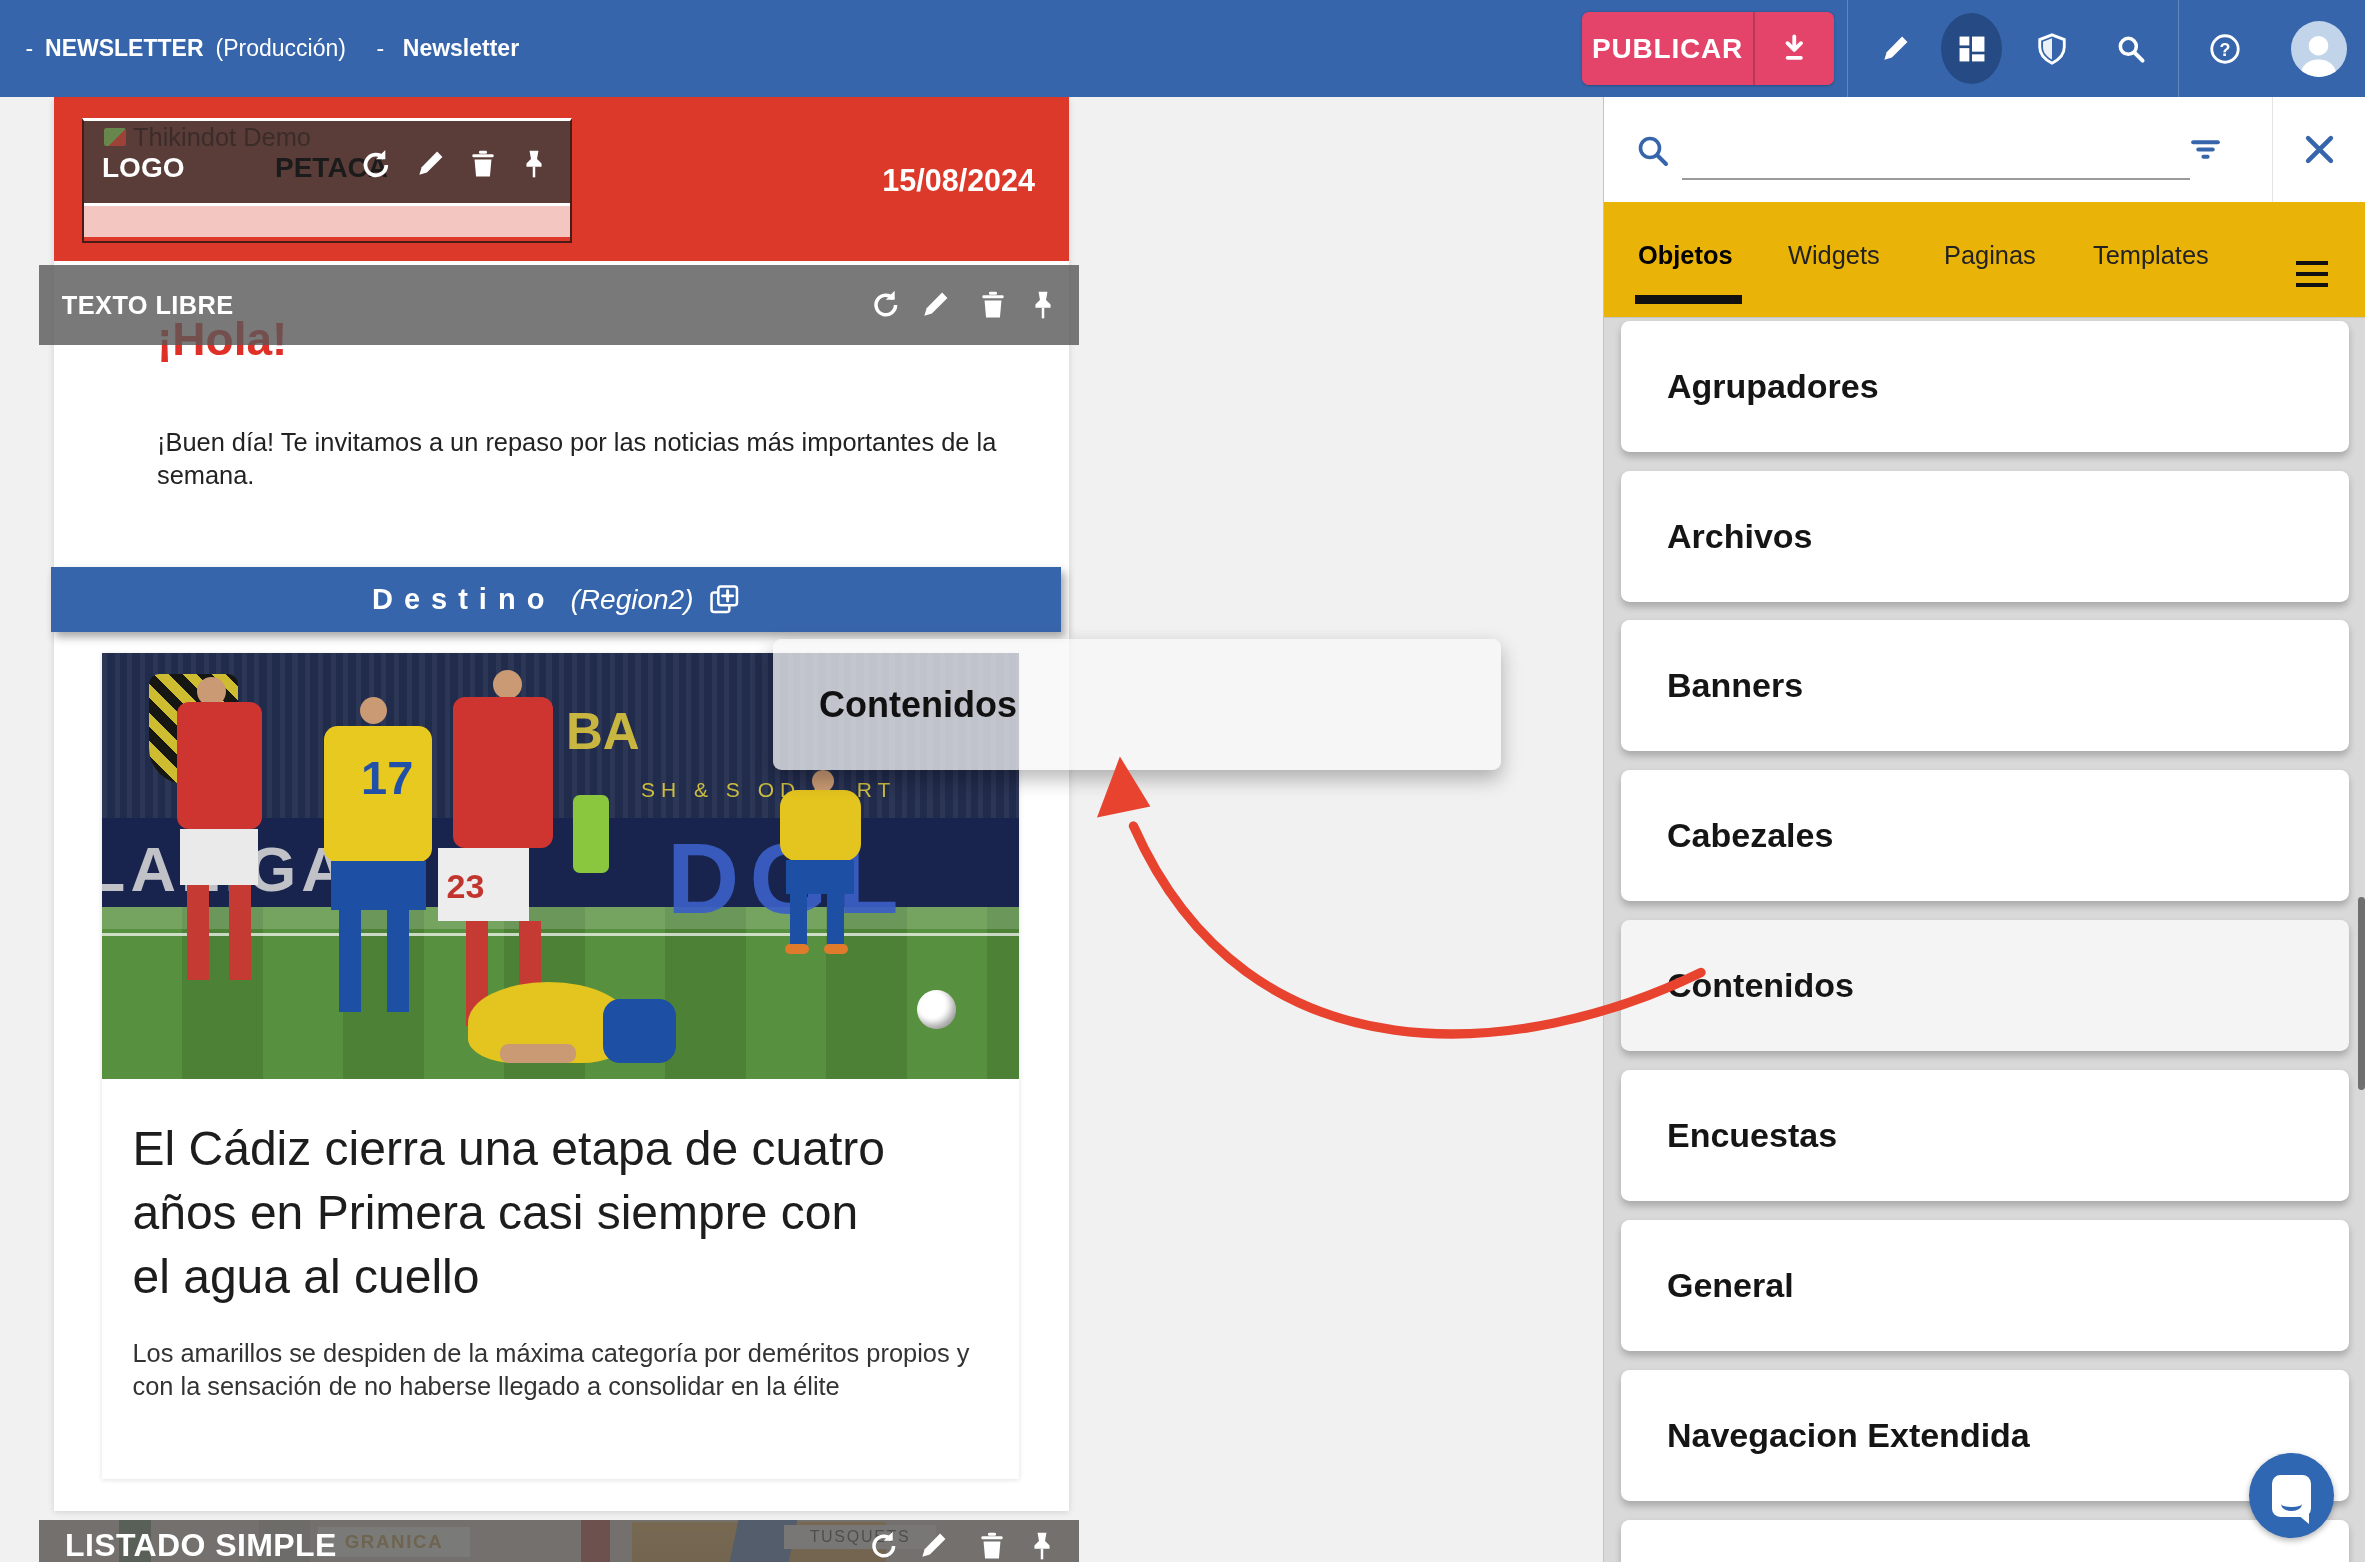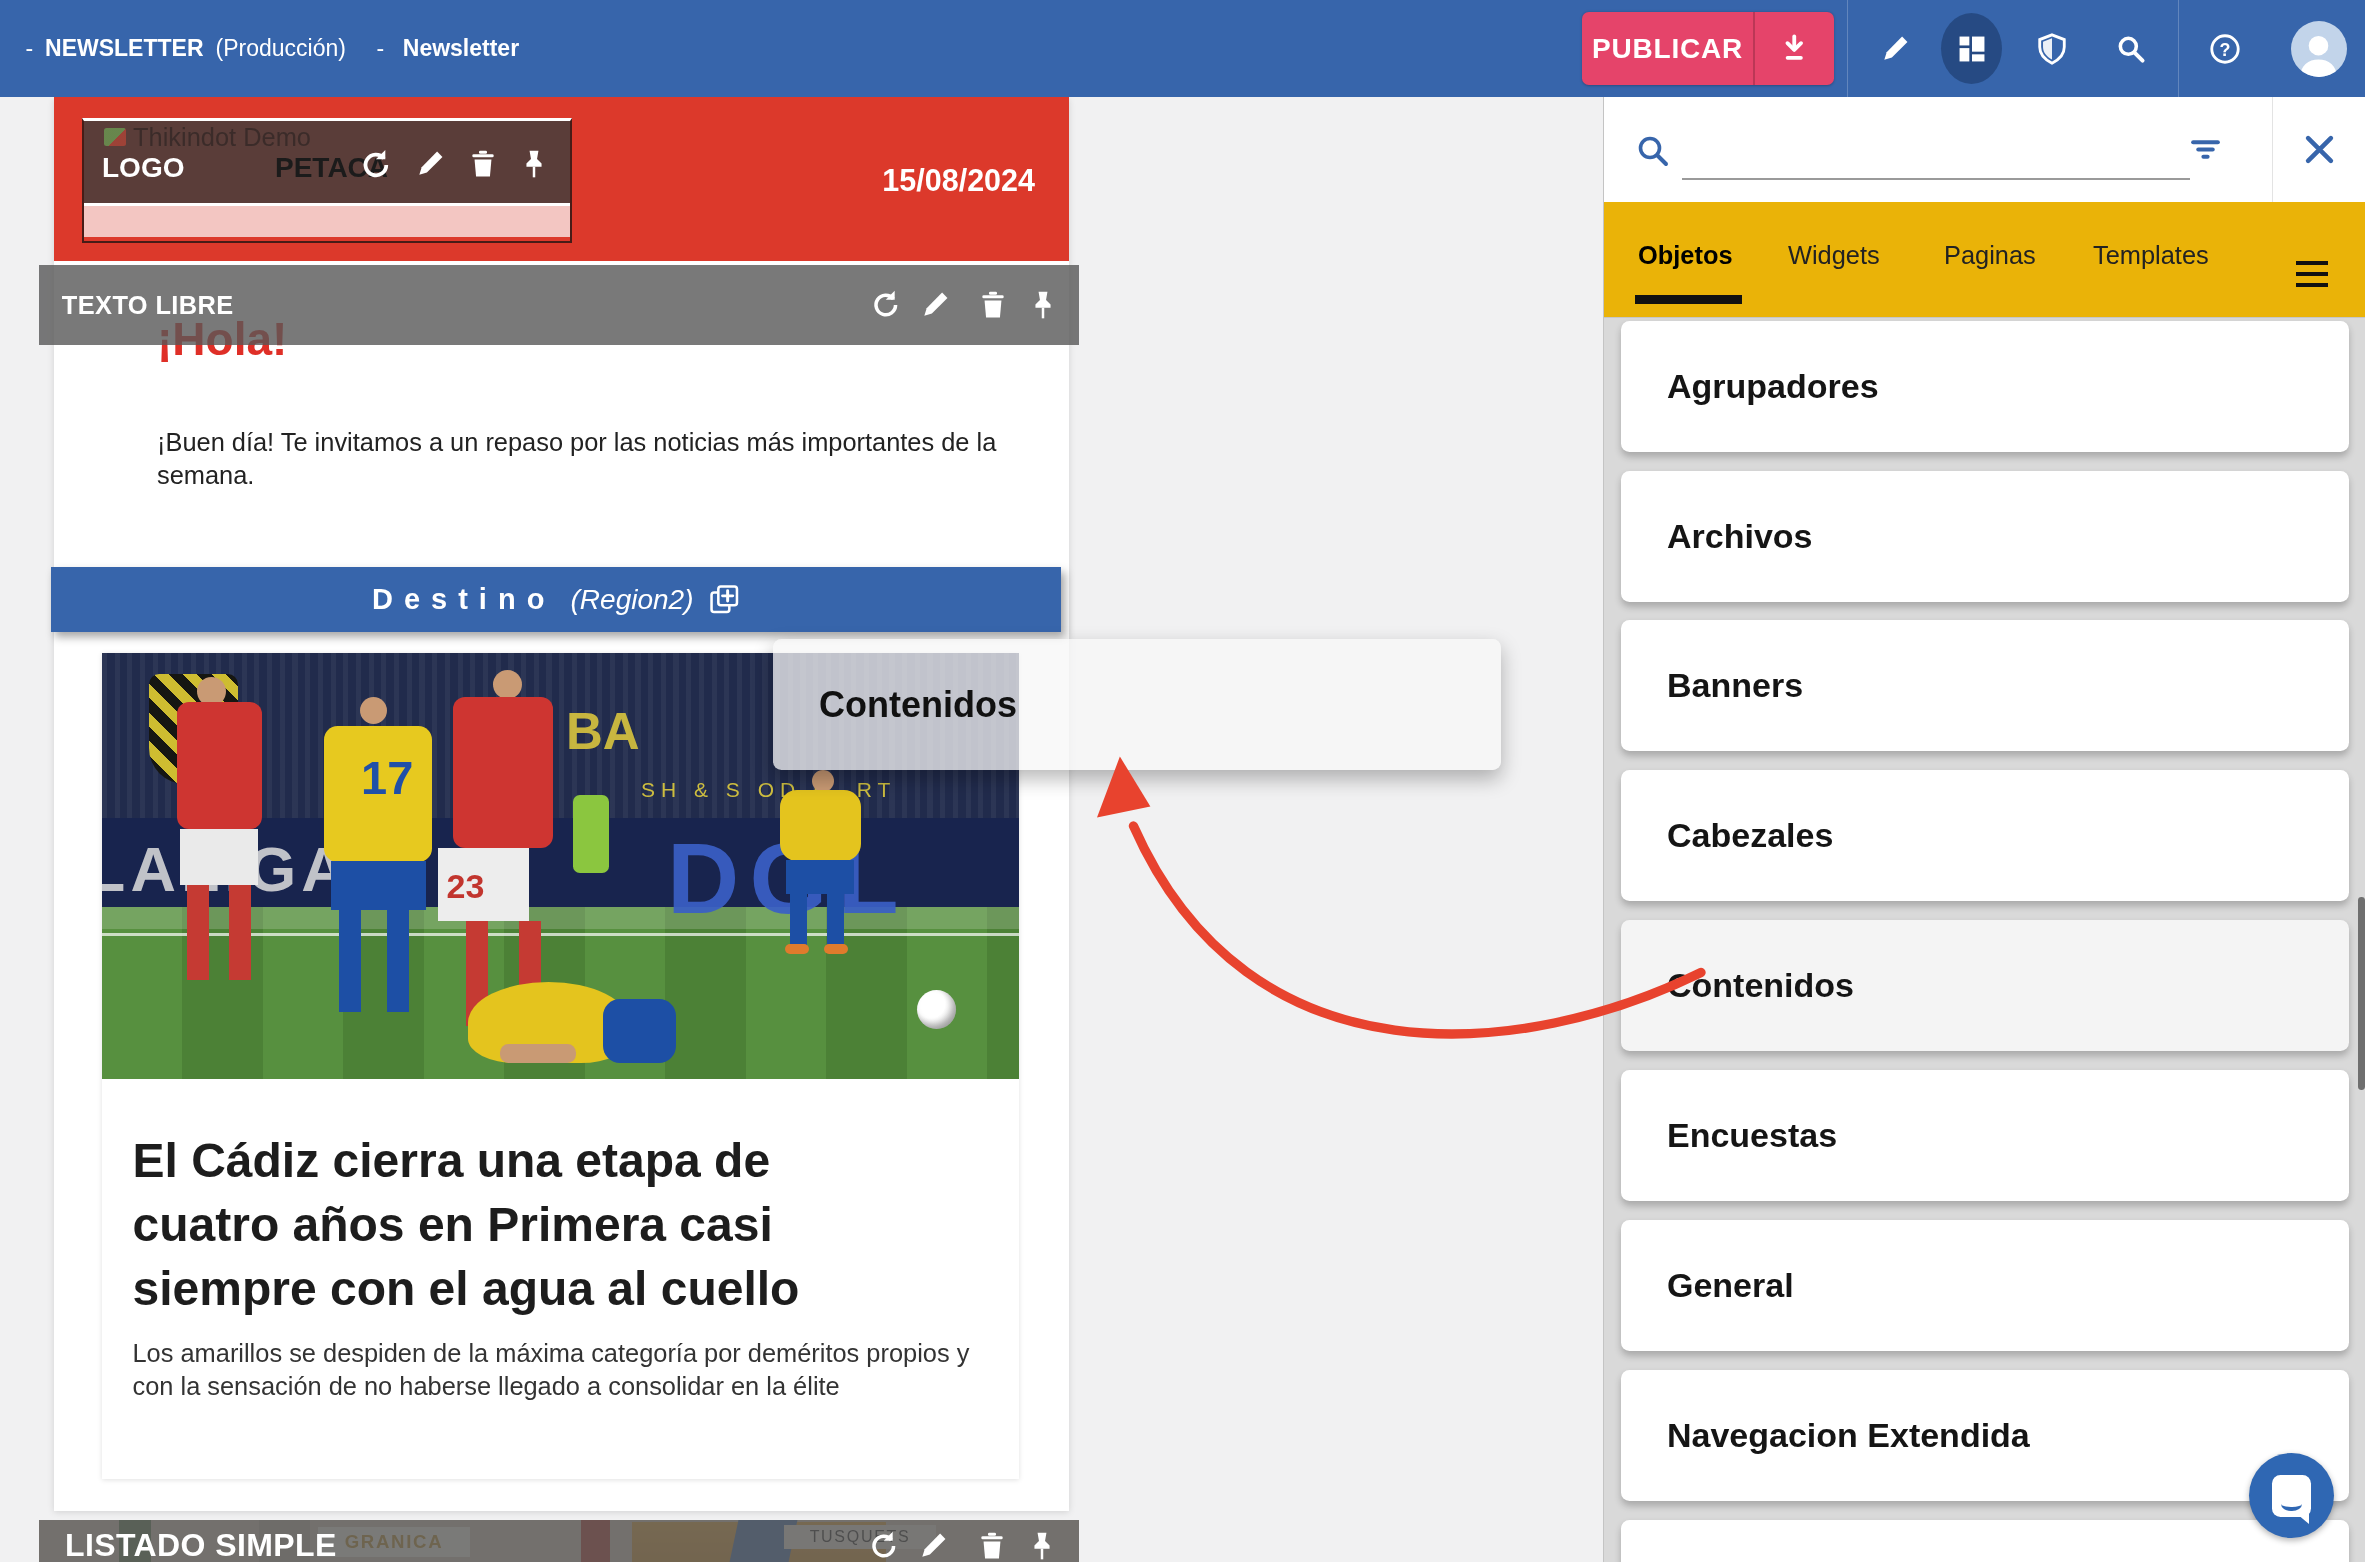--- a/index.html
+++ b/index.html
@@ -39,21 +39,21 @@
   .texto-bar{left:-15.2px;top:168px;width:1040px;height:80px;background:rgba(88,88,88,0.80);z-index:5;}
   .bar-label{left:23px;top:0;height:80px;line-height:80px;color:#fff;font-size:25.4px;font-weight:bold;letter-spacing:0.4px;}
   .bar-ico{top:24px;color:#fff;}
   .hola{left:103px;top:215px;font-size:46px;font-weight:bold;color:#df2f27;z-index:4;}
   .intro{left:103px;top:329px;width:932px;font-size:25.4px;line-height:33px;color:#222;}
   .destino{left:-3.4px;top:470px;width:1010px;height:65px;background:#3765ab;color:#fff;display:flex;align-items:center;justify-content:center;gap:15.2px;box-shadow:4.2px 5.1px 8.5px rgba(0,0,0,0.35);z-index:3;}
   .destino .d1{font-size:29px;font-weight:600;letter-spacing:11px;}
   .destino .d2{font-size:28px;font-style:italic;}
   .article{left:48px;top:556px;width:917px;height:826px;background:#fff;box-shadow:0 0.8px 5.1px rgba(0,0,0,0.12);}
   .photo{left:0;top:0;width:917px;height:426px;overflow:hidden;background:#233052;}
-  .headline{left:30.5px;top:476px;width:762px;font-size:48px;line-height:64px;font-weight:bold;color:#1d1d1d;}
+  .headline{left:30.5px;top:464px;width:762px;font-size:48px;line-height:64px;font-weight:normal;color:#1d1d1d;}
   .summary{left:30.5px;top:684px;width:838px;font-size:25.4px;line-height:33px;color:#333;}
 
   
   .ph-stands{left:0;top:0;width:917px;height:165px;background:#212b4c;}
   .ph-noise{left:0;top:0;width:917px;height:165px;background:repeating-linear-gradient(90deg,rgba(255,255,255,0.05) 0 5.1px,transparent 5.1px 12.7px);}
   .ph-board{left:0;top:165px;width:917px;height:93px;background:#18244e;}
   .ph-pitch{left:0;top:254px;width:917px;height:172px;background:repeating-linear-gradient(90deg,#57903f 0 80px,#4c8136 80px 161px);}
   .ph-sun{left:0;top:254px;width:917px;height:22px;background:rgba(255,255,255,0.18);}
   .ph-line{left:0;top:280px;width:917px;height:2.5px;background:rgba(255,255,255,0.7);}
   .ph-ad1{left:518px;top:18.6px;font-size:42px;font-weight:bold;color:#dcc83e;letter-spacing:3.4px;white-space:nowrap;}

